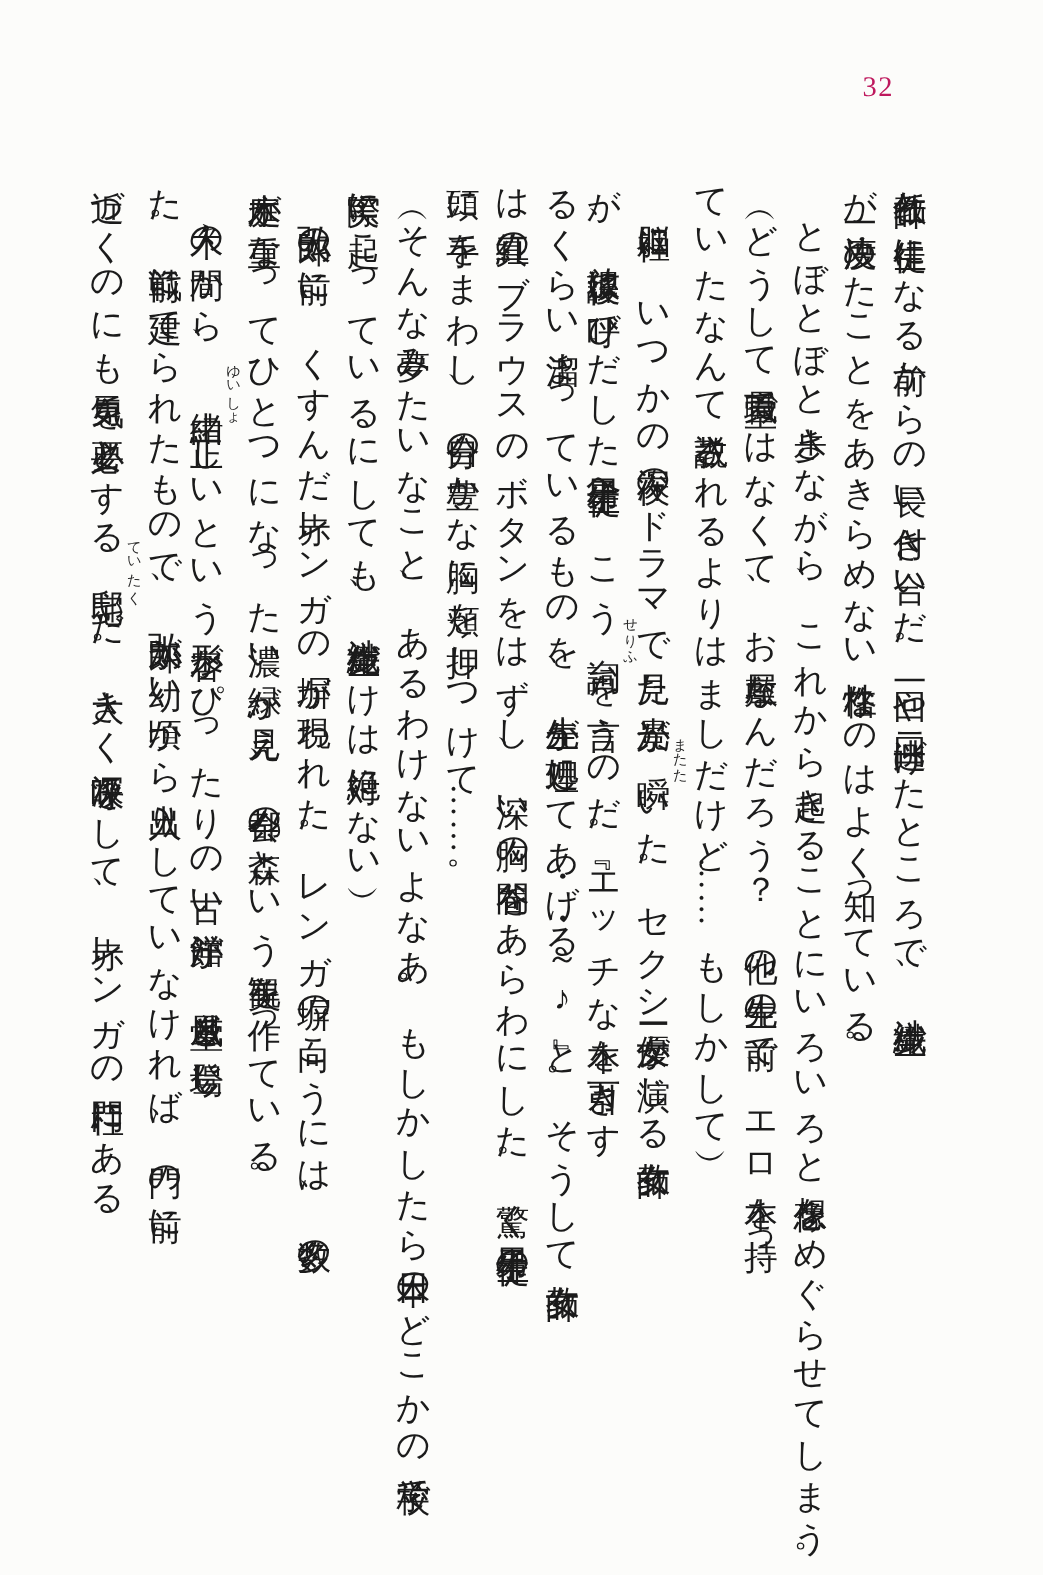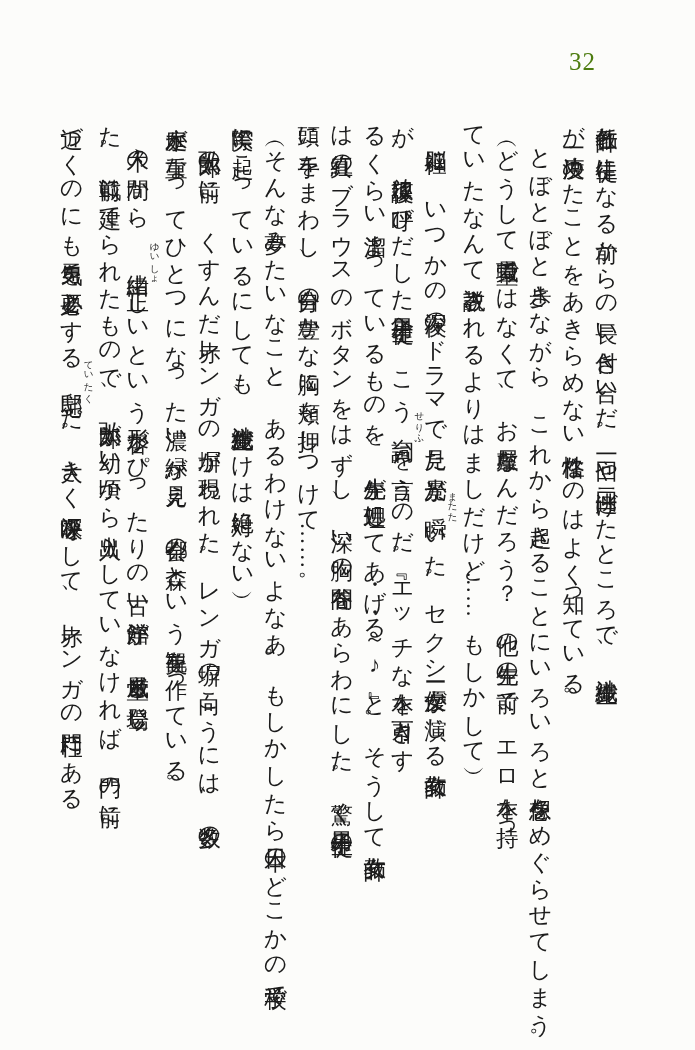--- a/index.html
+++ b/index.html
@@ -11,23 +11,23 @@
   .page {
     position: relative;
     width: 695px; height: 1050px;
     background: #fcfcfa;
     color: #1b1b1b;
     overflow: hidden;
   }
   .page-number {
     position: absolute;
     top: 48px; right: 99px;
-    font-size: 25px;
+    font-size: 19px;
     letter-spacing: 1px;
-    color: #4d7c0f;
+    color: #be185d;
   }
   .text-area {
     position: absolute;
     top: 110px; right: 72px;
     width: 564px; height: 940px;
     writing-mode: vertical-rl;
     text-orientation: mixed;
   }
   .column {
     width: 33.1px;        

